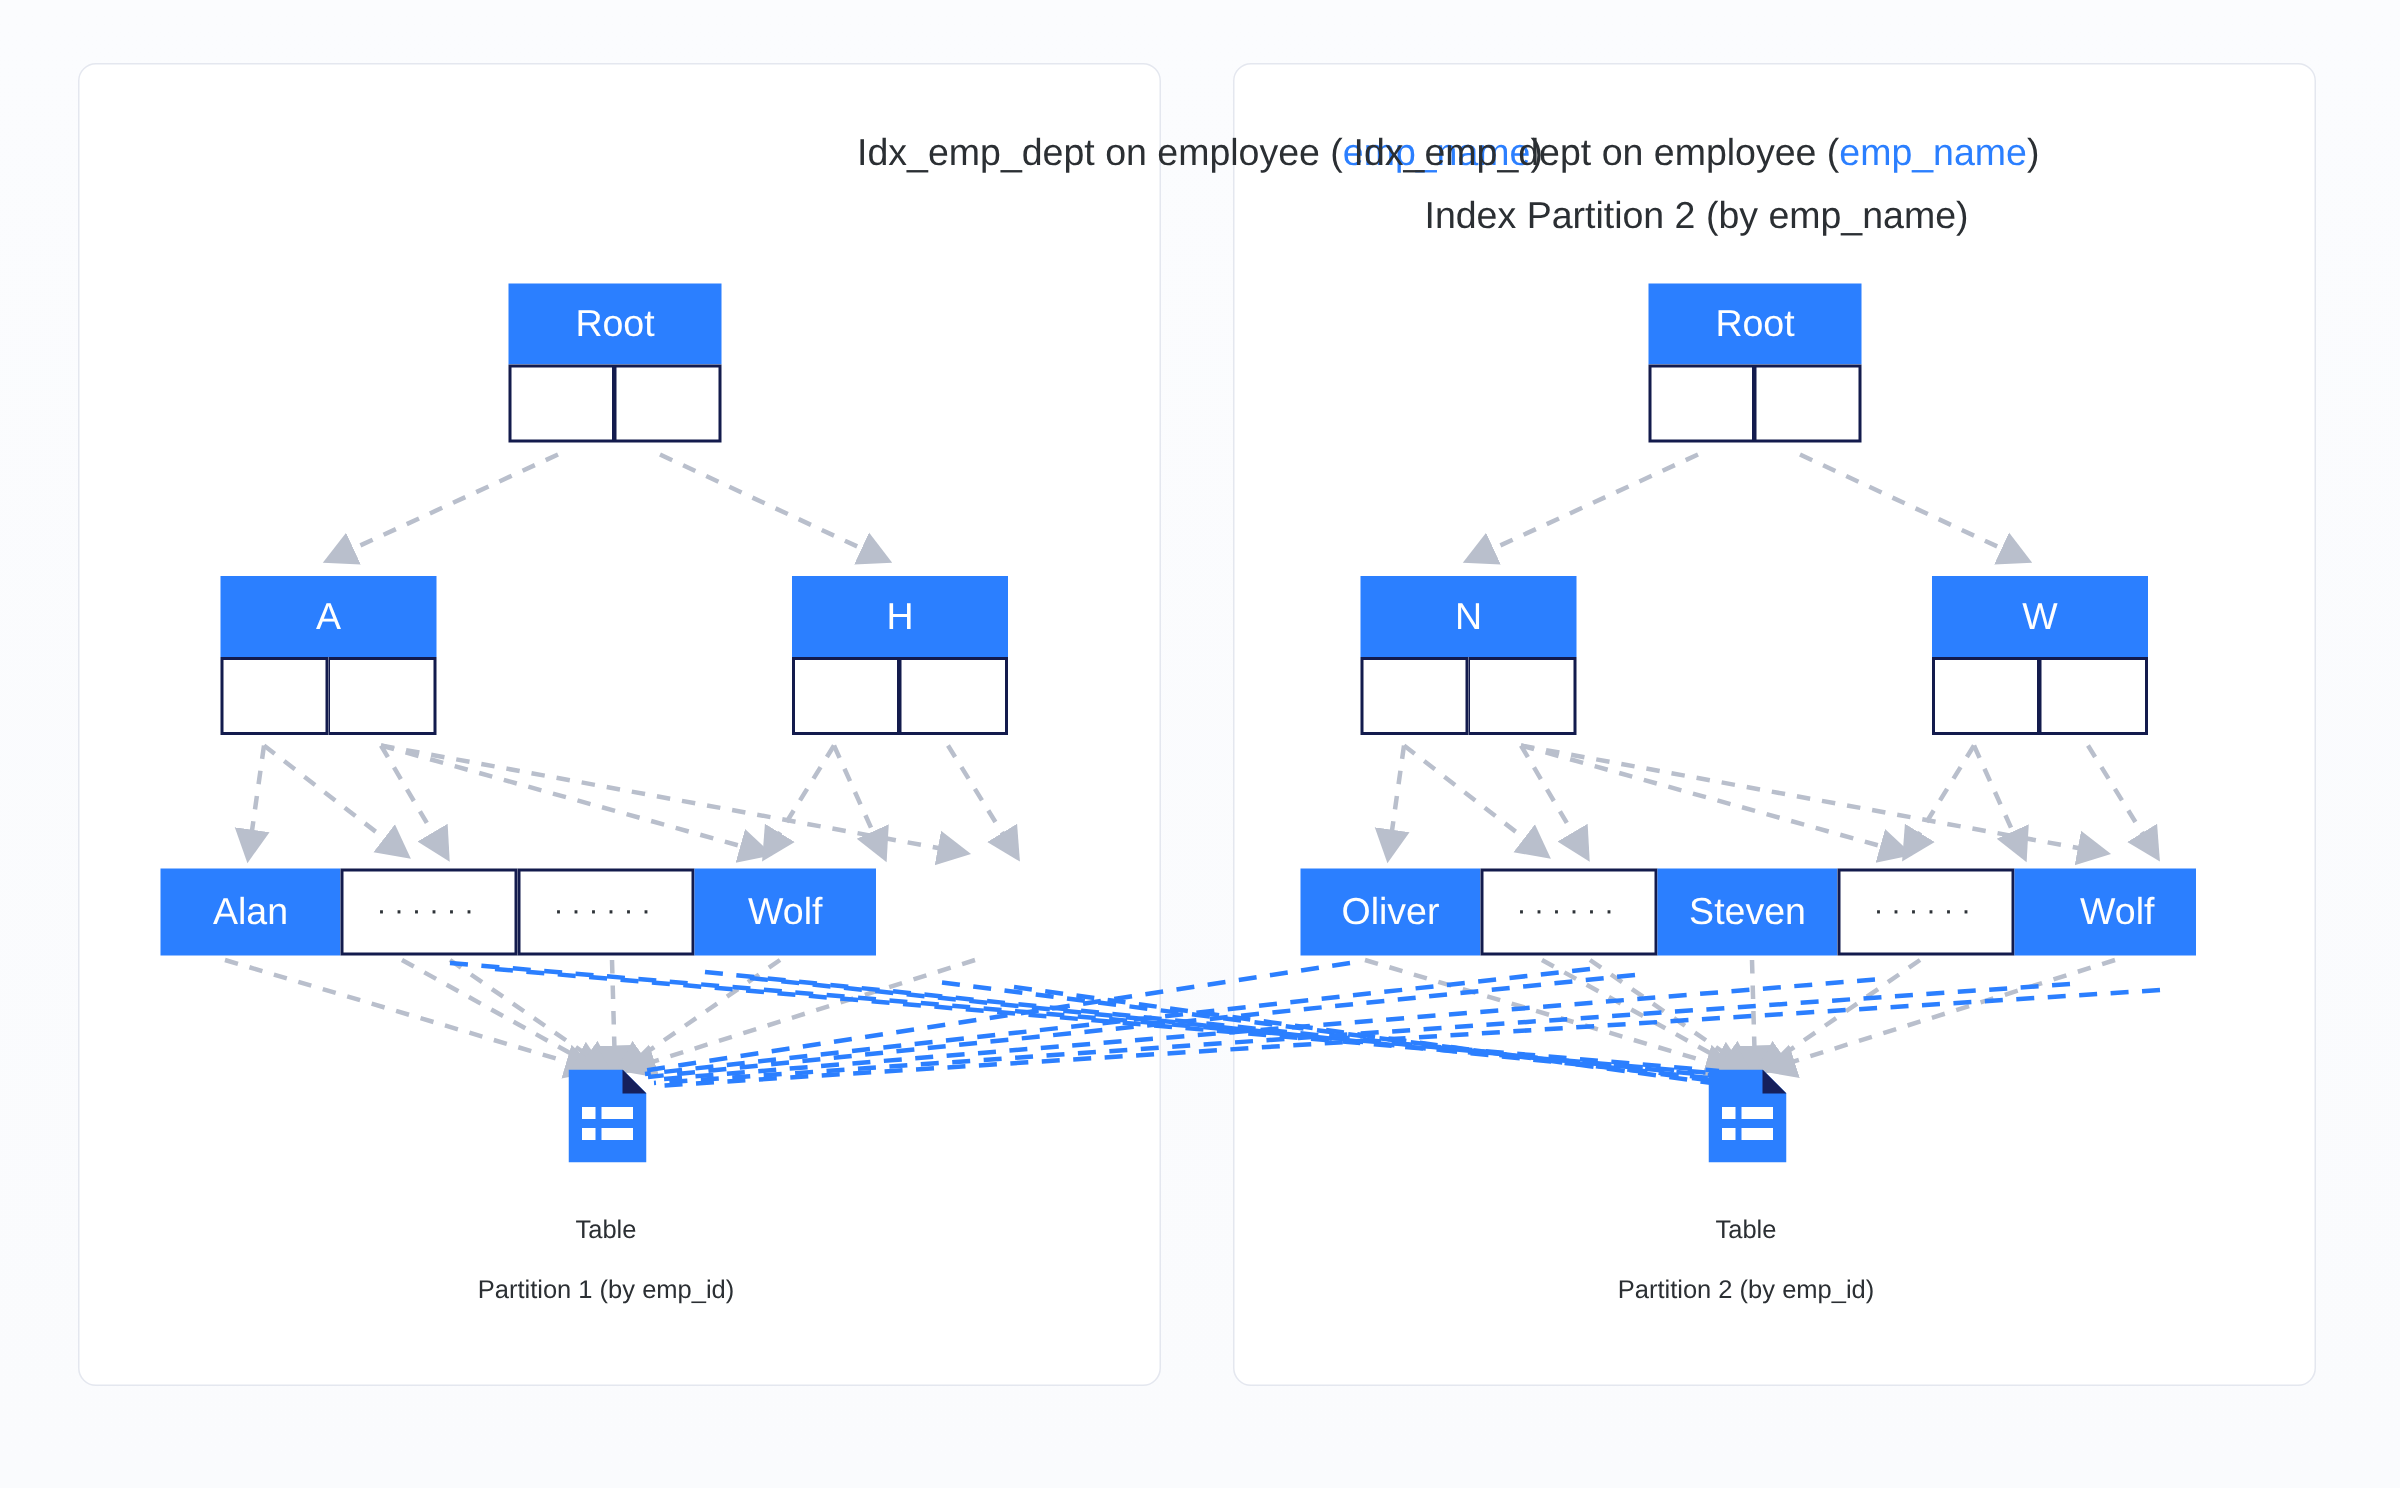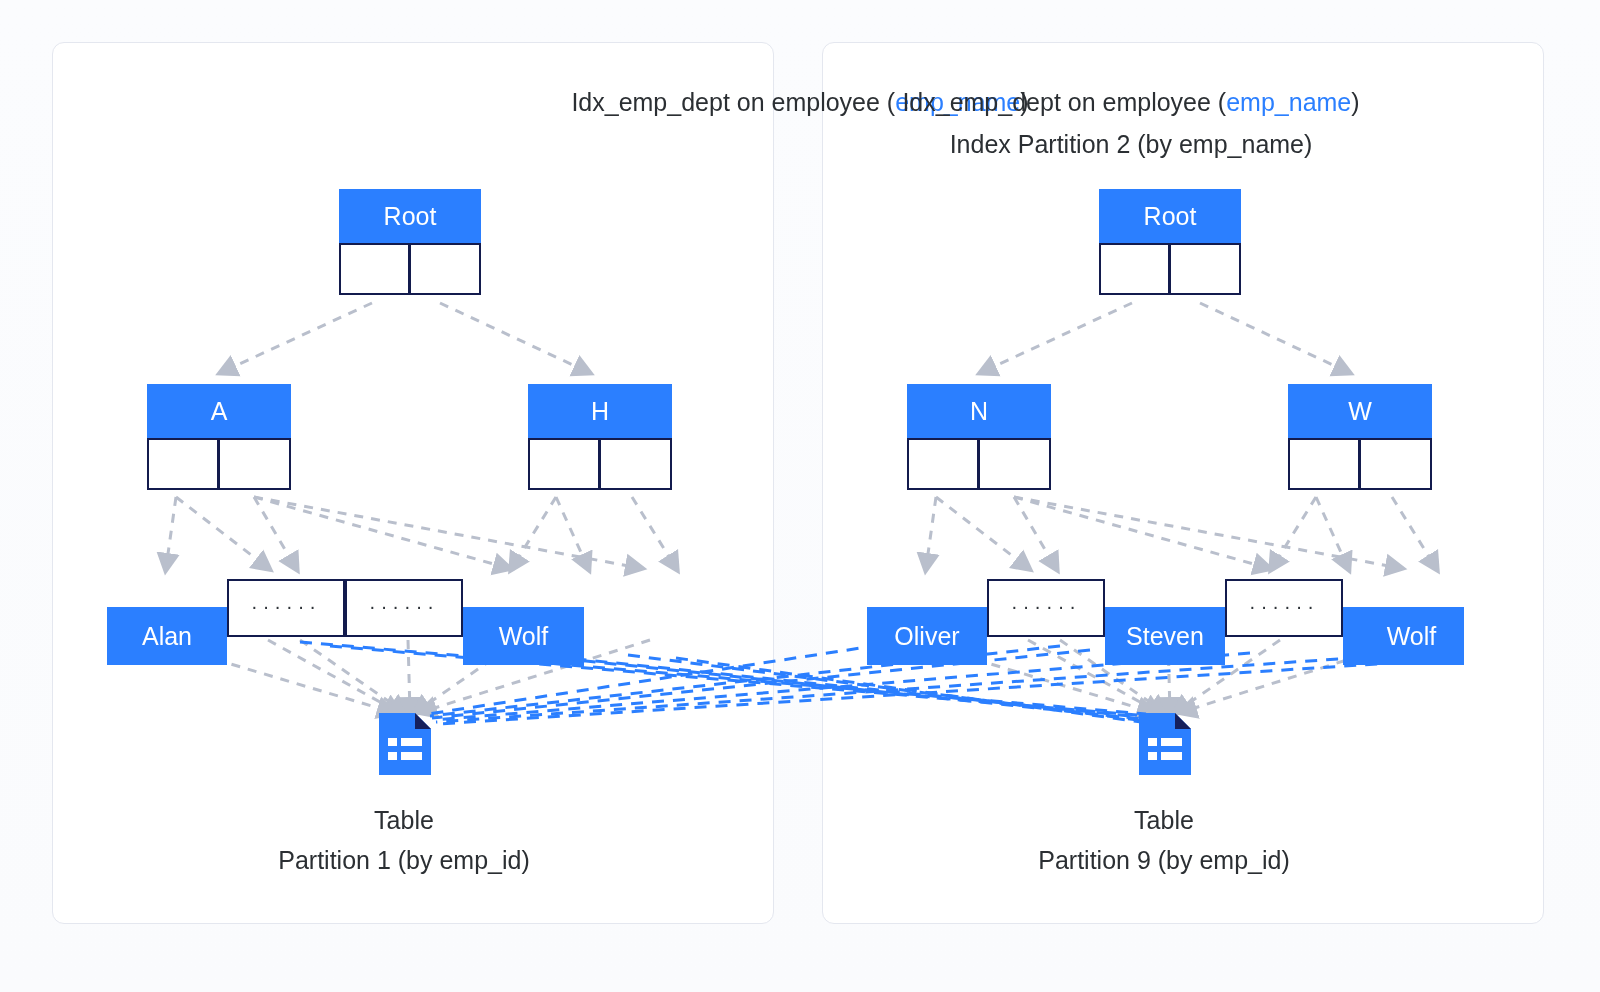--- a/index.html
+++ b/index.html
@@ -86,21 +86,20 @@
   .leaf {
     box-sizing: border-box;
     height: 58px;
     line-height: 58px;
     text-align: center;
     font-size: 25px;
   }
   .leaf.key {
     background: #2b7fff;
     color: #ffffff;
-    margin-top: 28px;
   }
   .leaf.gap {
     background: #ffffff;
     border: 2px solid #131b4d;
     color: #3a3f44;
     font-size: 22px;
     letter-spacing: 3px;
   }
   .dots {
     display: inline-block;
@@ -117,21 +116,21 @@
     width: 52px;
     height: 62px;
   }
   .doc-icon svg { display: block; }
 
   
   .caption {
     position: absolute;
     text-align: center;
     color: #2b2f33;
-    font-size: 25px;
+    font-size: 17px;
     line-height: 40px;
     white-space: nowrap;
     width: 400px;
   }
 
   
   #edges {
     position: absolute;
     left: 0; top: 0;
     width: 1600px;
@@ -306,15 +305,15 @@
       <path d="M0,0 H36 L52,16 V62 H0 Z" fill="#2b7fff"></path>
       <path d="M36,0 L52,16 H36 Z" fill="#16205c"></path>
       <rect x="9" y="25" width="9" height="8" fill="#ffffff"></rect>
       <rect x="22" y="25" width="21" height="8" fill="#ffffff"></rect>
       <rect x="9" y="39" width="9" height="8" fill="#ffffff"></rect>
       <rect x="22" y="39" width="21" height="8" fill="#ffffff"></rect>
     </svg>
   </div>
 
   <div class="caption" style="left:964px; top:800px;">Table</div>
-  <div class="caption" style="left:964px; top:840px;">Partition 9 (by emp_id)</div>
+  <div class="caption" style="left:964px; top:840px;">Partition 2 (by emp_id)</div>
 
 </div>
 
 </body></html>

